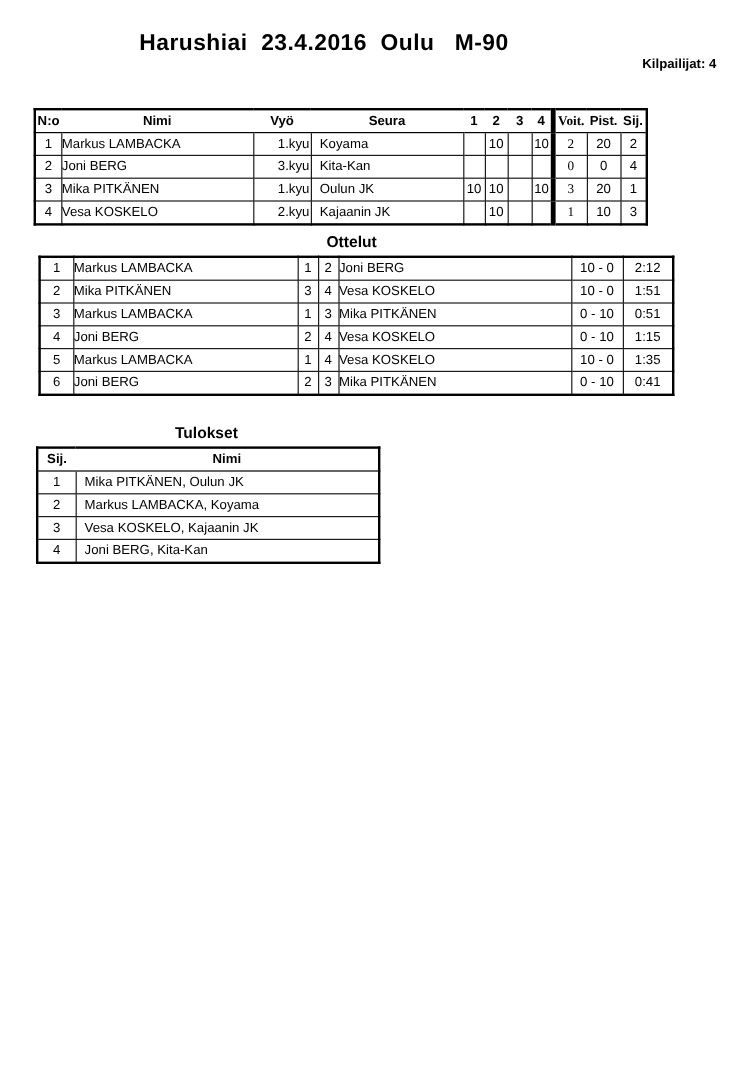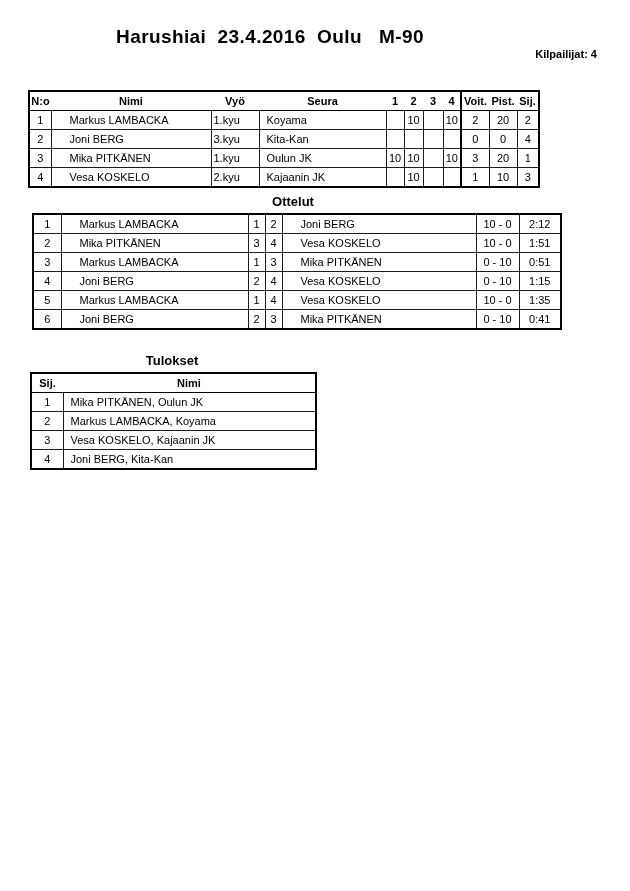--- a/index.html
+++ b/index.html
@@ -28,24 +28,24 @@
     border:2px solid #000; background:#fff;
   }
   table.t th, table.t td {
     padding:0; height:18px; line-height:18px; font-size:11px;
     white-space:nowrap; overflow:visible;
   }
   table.t th {
     font-weight:bold; text-align:center; border:0; border-bottom:1px solid #000;
   }
   table.t td { border:1px solid #1c1c1c; }
-  table.t th.div, table.t td.div { border-left:2px solid #000000; }
+  table.t th.div, table.t td.div { border-left:4px solid #000000;font-family:Liberation Serif, serif; }
   table.t td.c { text-align:center; }
-  table.t td.l { text-align:left; padding-left:18px; }
-  table.t td.belt { text-align:left; padding-left:2px; }
+  table.t td.l { text-align:left; padding-left:0; }
+  table.t td.belt { text-align:left; padding-left:20px; }
   table.t td.l3 { text-align:left; padding-left:7px; }
   th.th-no { text-align:left; }
   .shift-l { position:relative; left:-7px; }
   .shift-r { position:relative; left:51px; }
 
   #t-kilpailijat { left:28px; top:90px;  width:510px; }
   #t-ottelut     { left:32px; top:213px; width:528px; }
   #t-tulokset    { left:30px; top:372px; width:285px; }
 </style>
 </head>

